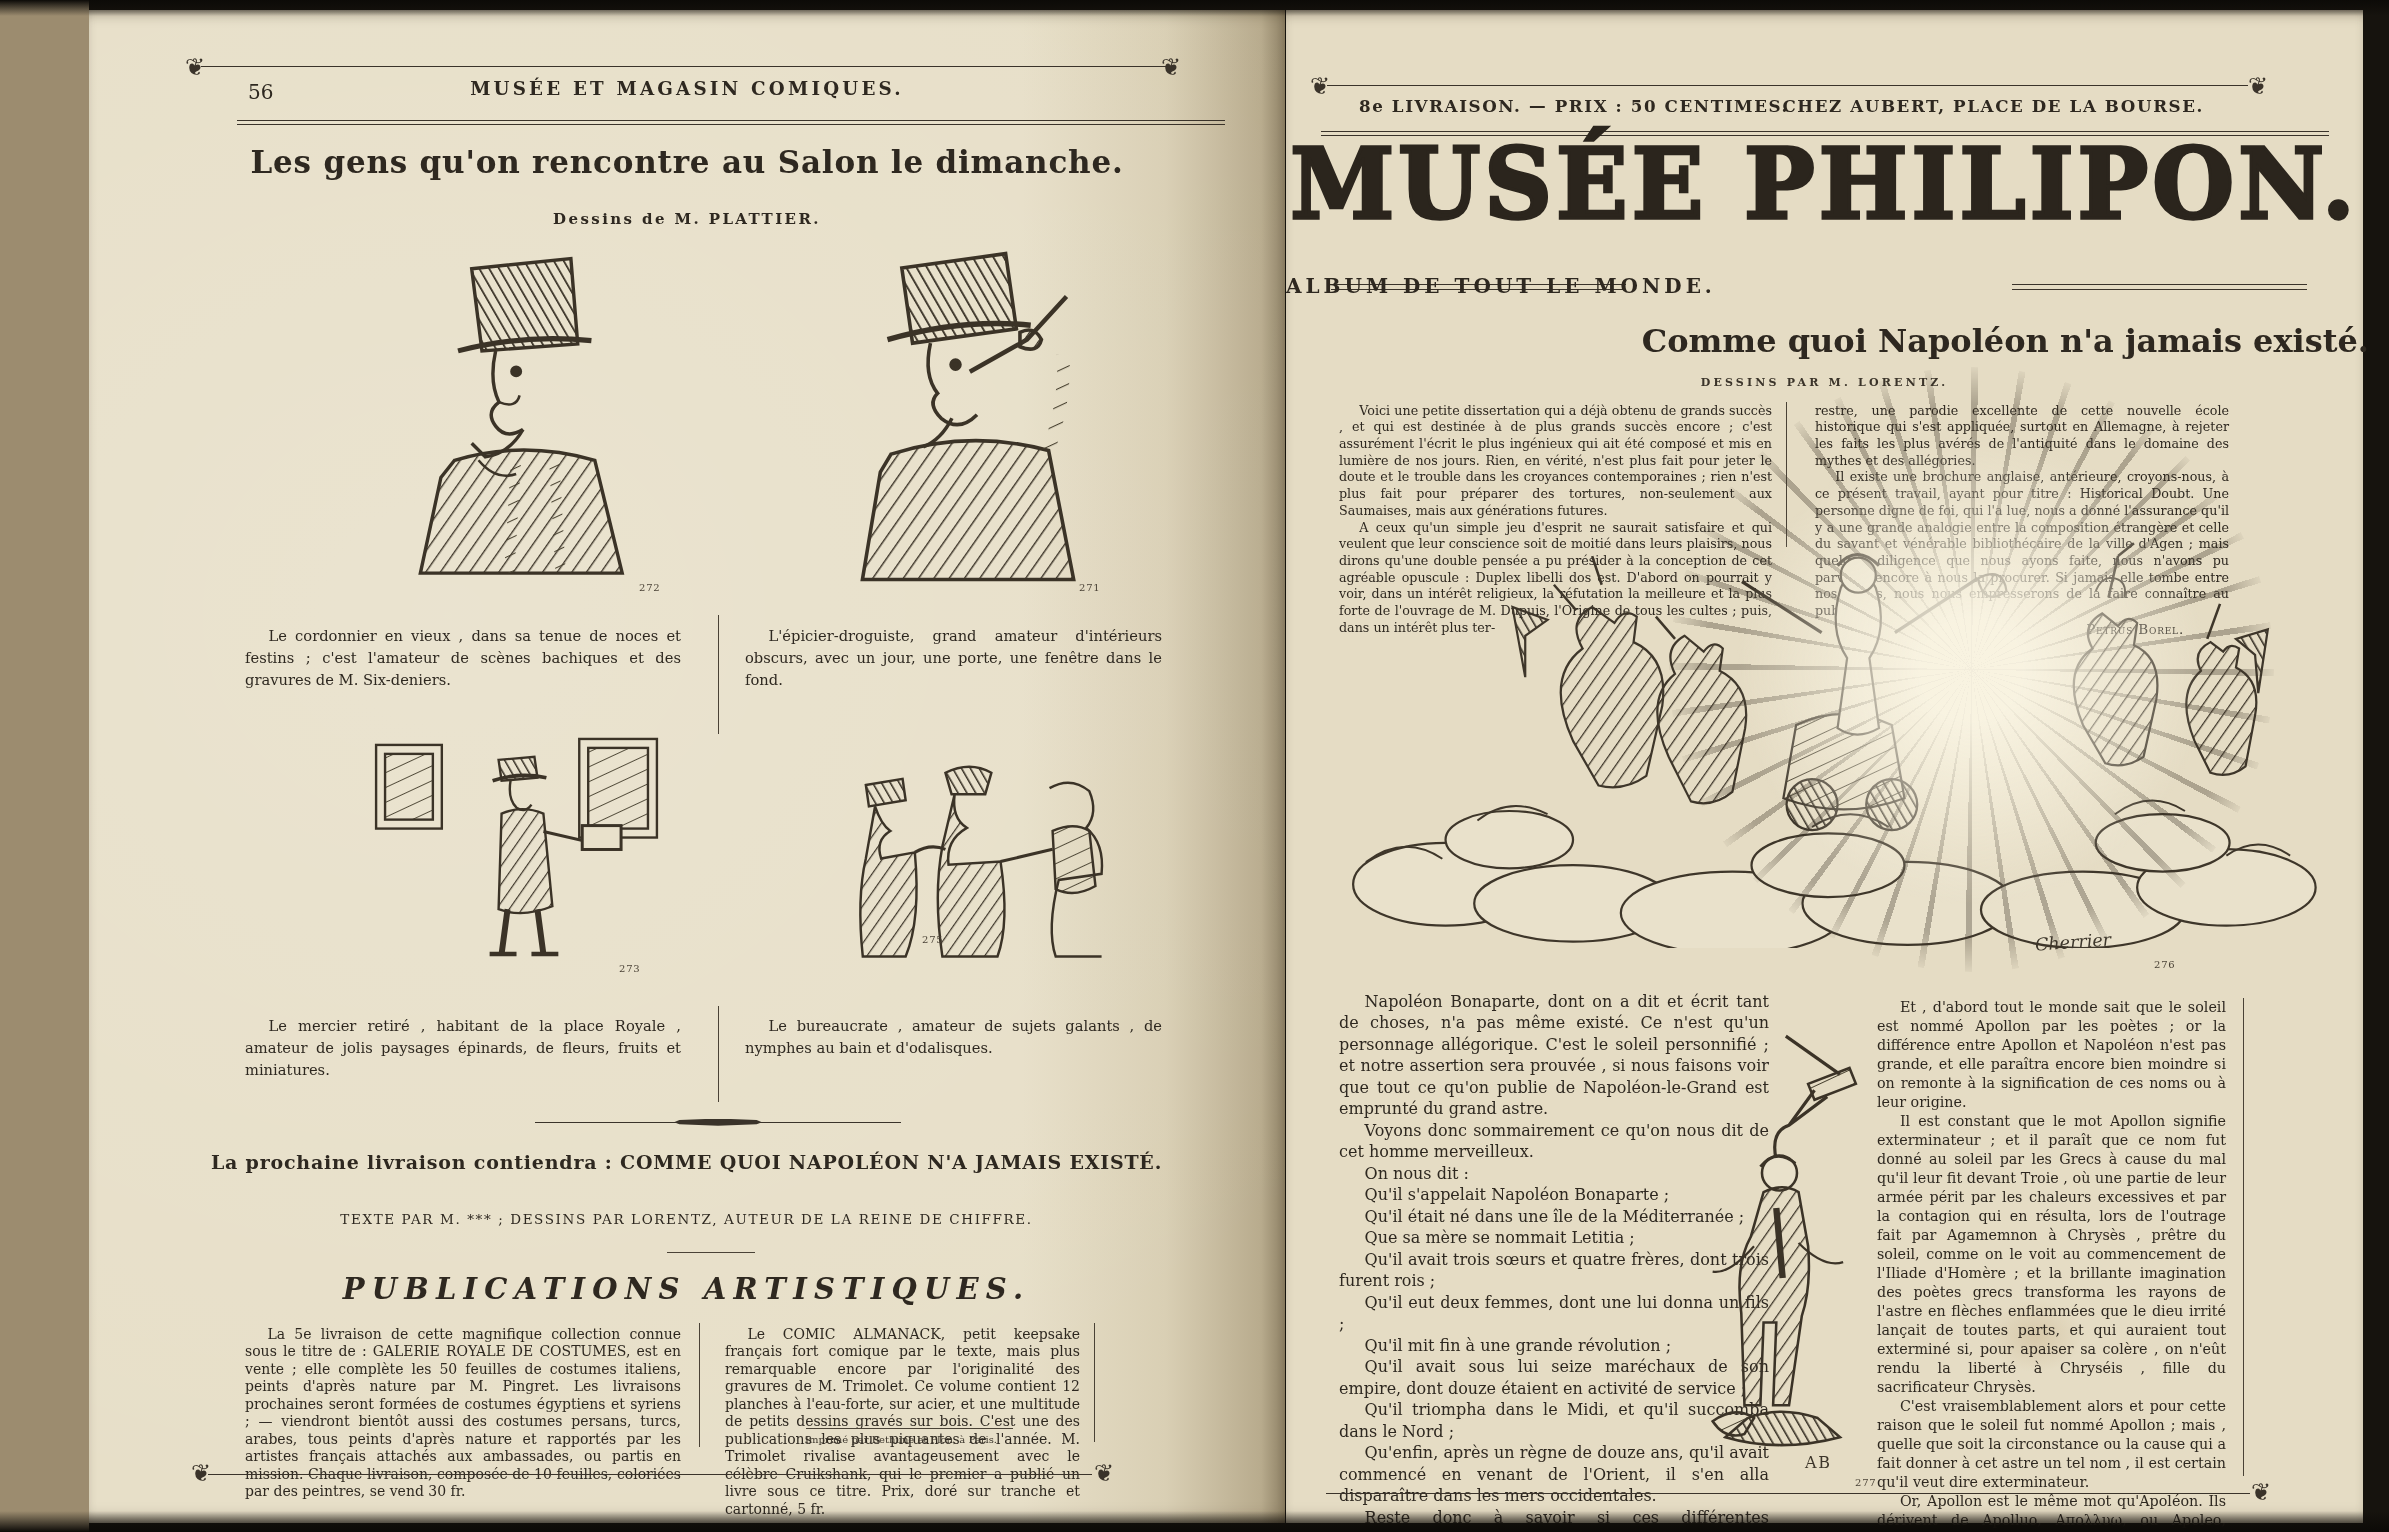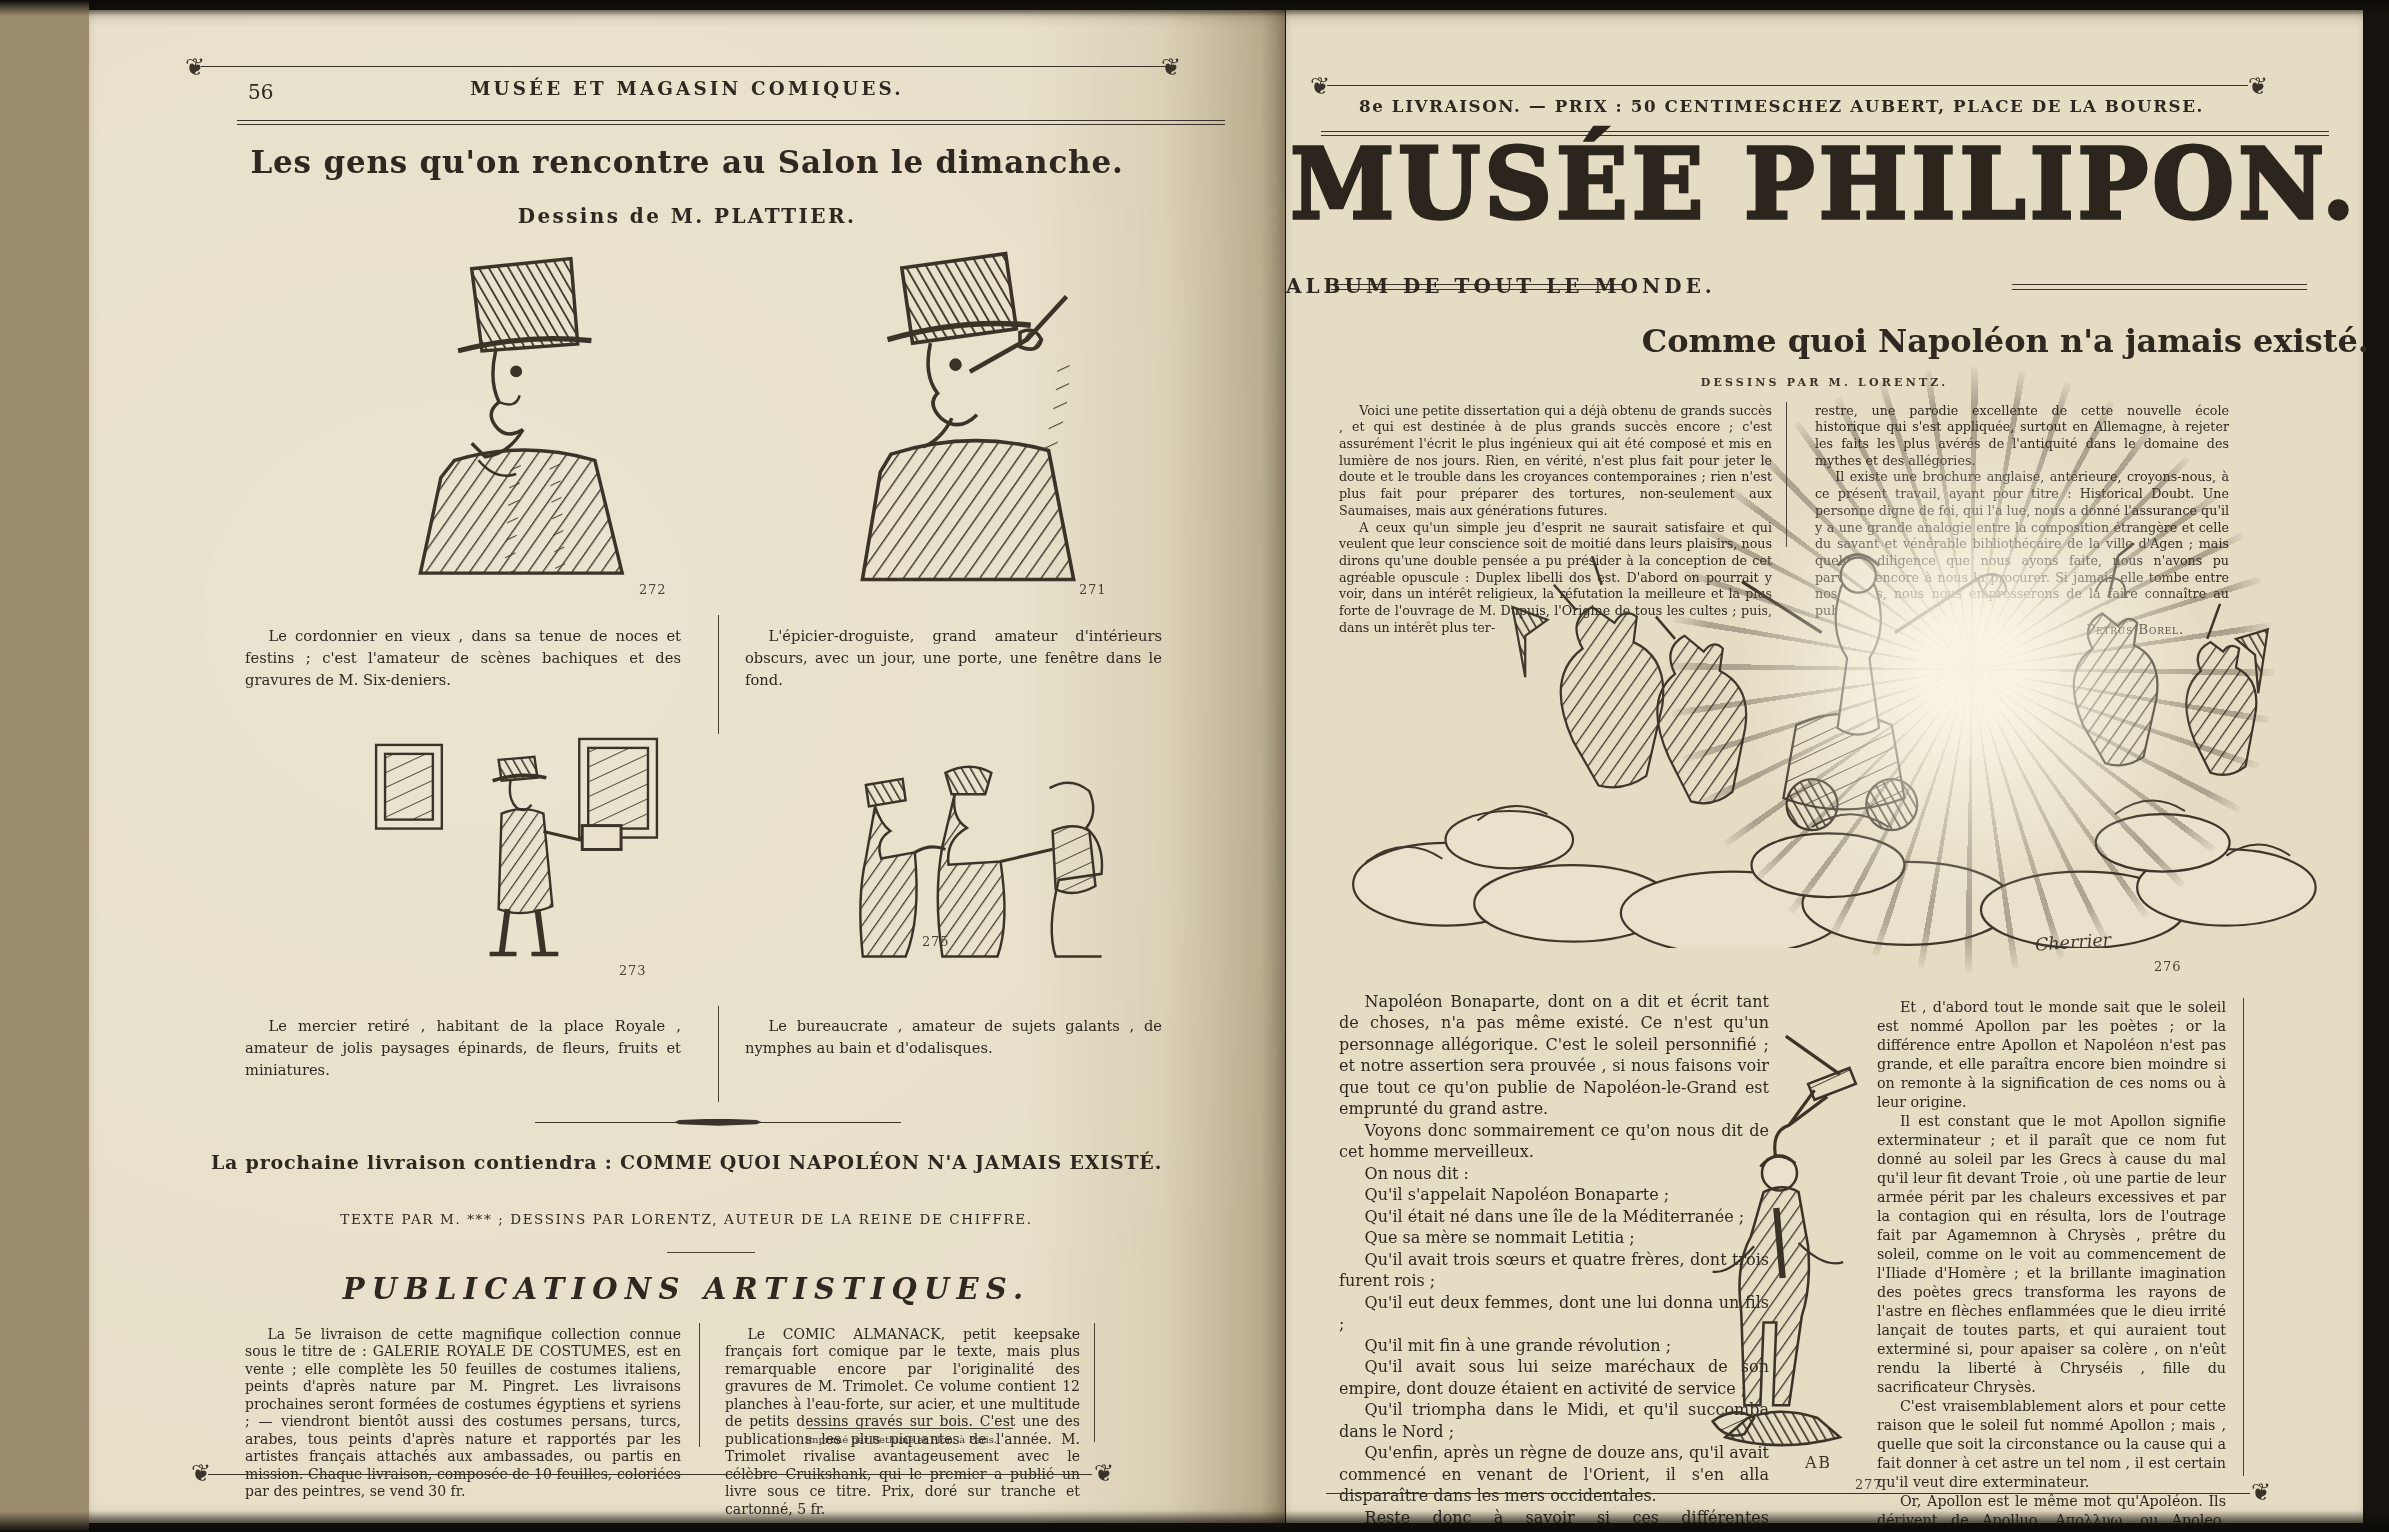--- a/index.html
+++ b/index.html
@@ -49,33 +49,33 @@
   }
   .stain { position:absolute; border-radius:50%; pointer-events:none; }
   
   .rule  { position:absolute; background:#3a332a; height:1.6px; }
   .rule-thin { position:absolute; background:#4a4236; height:0.8px; }
   .double-rule { position:absolute; height:5.6px; border-top:1.6px solid #3a332a; border-bottom:0.8px solid #3a332a; }
   .vrule { position:absolute; width:0.8px; background:#4a4236; }
   .fleuron { position:absolute; font-family:"DejaVu Sans",sans-serif; font-size:24px; color:#3a332a; line-height:1; }
   .justify { text-align:justify; }
   .para { text-indent:1.6em; text-align:justify; }
-  .fig-number { position:absolute; font-size:13px; color:#4a4236; letter-spacing:0.8px; }
+  .fig-number { position:absolute; font-size:10px; color:#4a4236; letter-spacing:0.8px; }
   .swelled { position:absolute; height:8px; }
   .swelled .bar { position:absolute; top:3.2px; left:0; width:100%; height:1.6px; background:#3a332a; }
   .swelled .mid { position:absolute; top:0; left:38%; width:24%; height:7.2px; background:#3a332a;
                   clip-path:polygon(0 50%, 6% 20%, 50% 0, 94% 20%, 100% 50%, 94% 80%, 50% 100%, 6% 80%); }
   
   .lp-pagenum { position:absolute; left:159px; top:70px; font-size:20px; }
   .lp-running { position:absolute; left:0; top:68px; width:100%; text-align:center;
                 font-weight:bold; font-size:18.3px; letter-spacing:3.2px; }
   .lp-title { position:absolute; left:0; top:134px; width:100%; text-align:center;
               font-weight:bold; font-size:31px; letter-spacing:0.8px; }
-  .lp-subtitle { position:absolute; left:0; top:194px; width:100%; text-align:center;
-                 font-weight:bold; font-size:20px; letter-spacing:2.4px; }
+  .lp-subtitle { position:absolute; left:0; top:200px; width:100%; text-align:center;
+                 font-weight:bold; font-size:15px; letter-spacing:2.4px; }
   .caption { position:absolute; font-size:14.7px; line-height:22px; }
   .lp-announce { position:absolute; left:56px; top:1141px; width:1083px; text-align:center;
                  font-weight:bold; font-size:19px; letter-spacing:0.8px; }
   .lp-credits { position:absolute; left:56px; top:1201px; width:1083px; text-align:center;
                 font-size:13.5px; letter-spacing:1.6px; }
   .lp-pubtitle { position:absolute; left:56px; top:1262px; width:1083px; text-align:center;
                  font-weight:bold; font-style:italic; font-size:29px; letter-spacing:7.2px; }
   .pubtext { position:absolute; font-size:14px; line-height:17.5px; }
   .lp-imprint { position:absolute; left:637px; top:1424px; width:350px; text-align:center; font-size:10px; color:#3c362c; }
   

